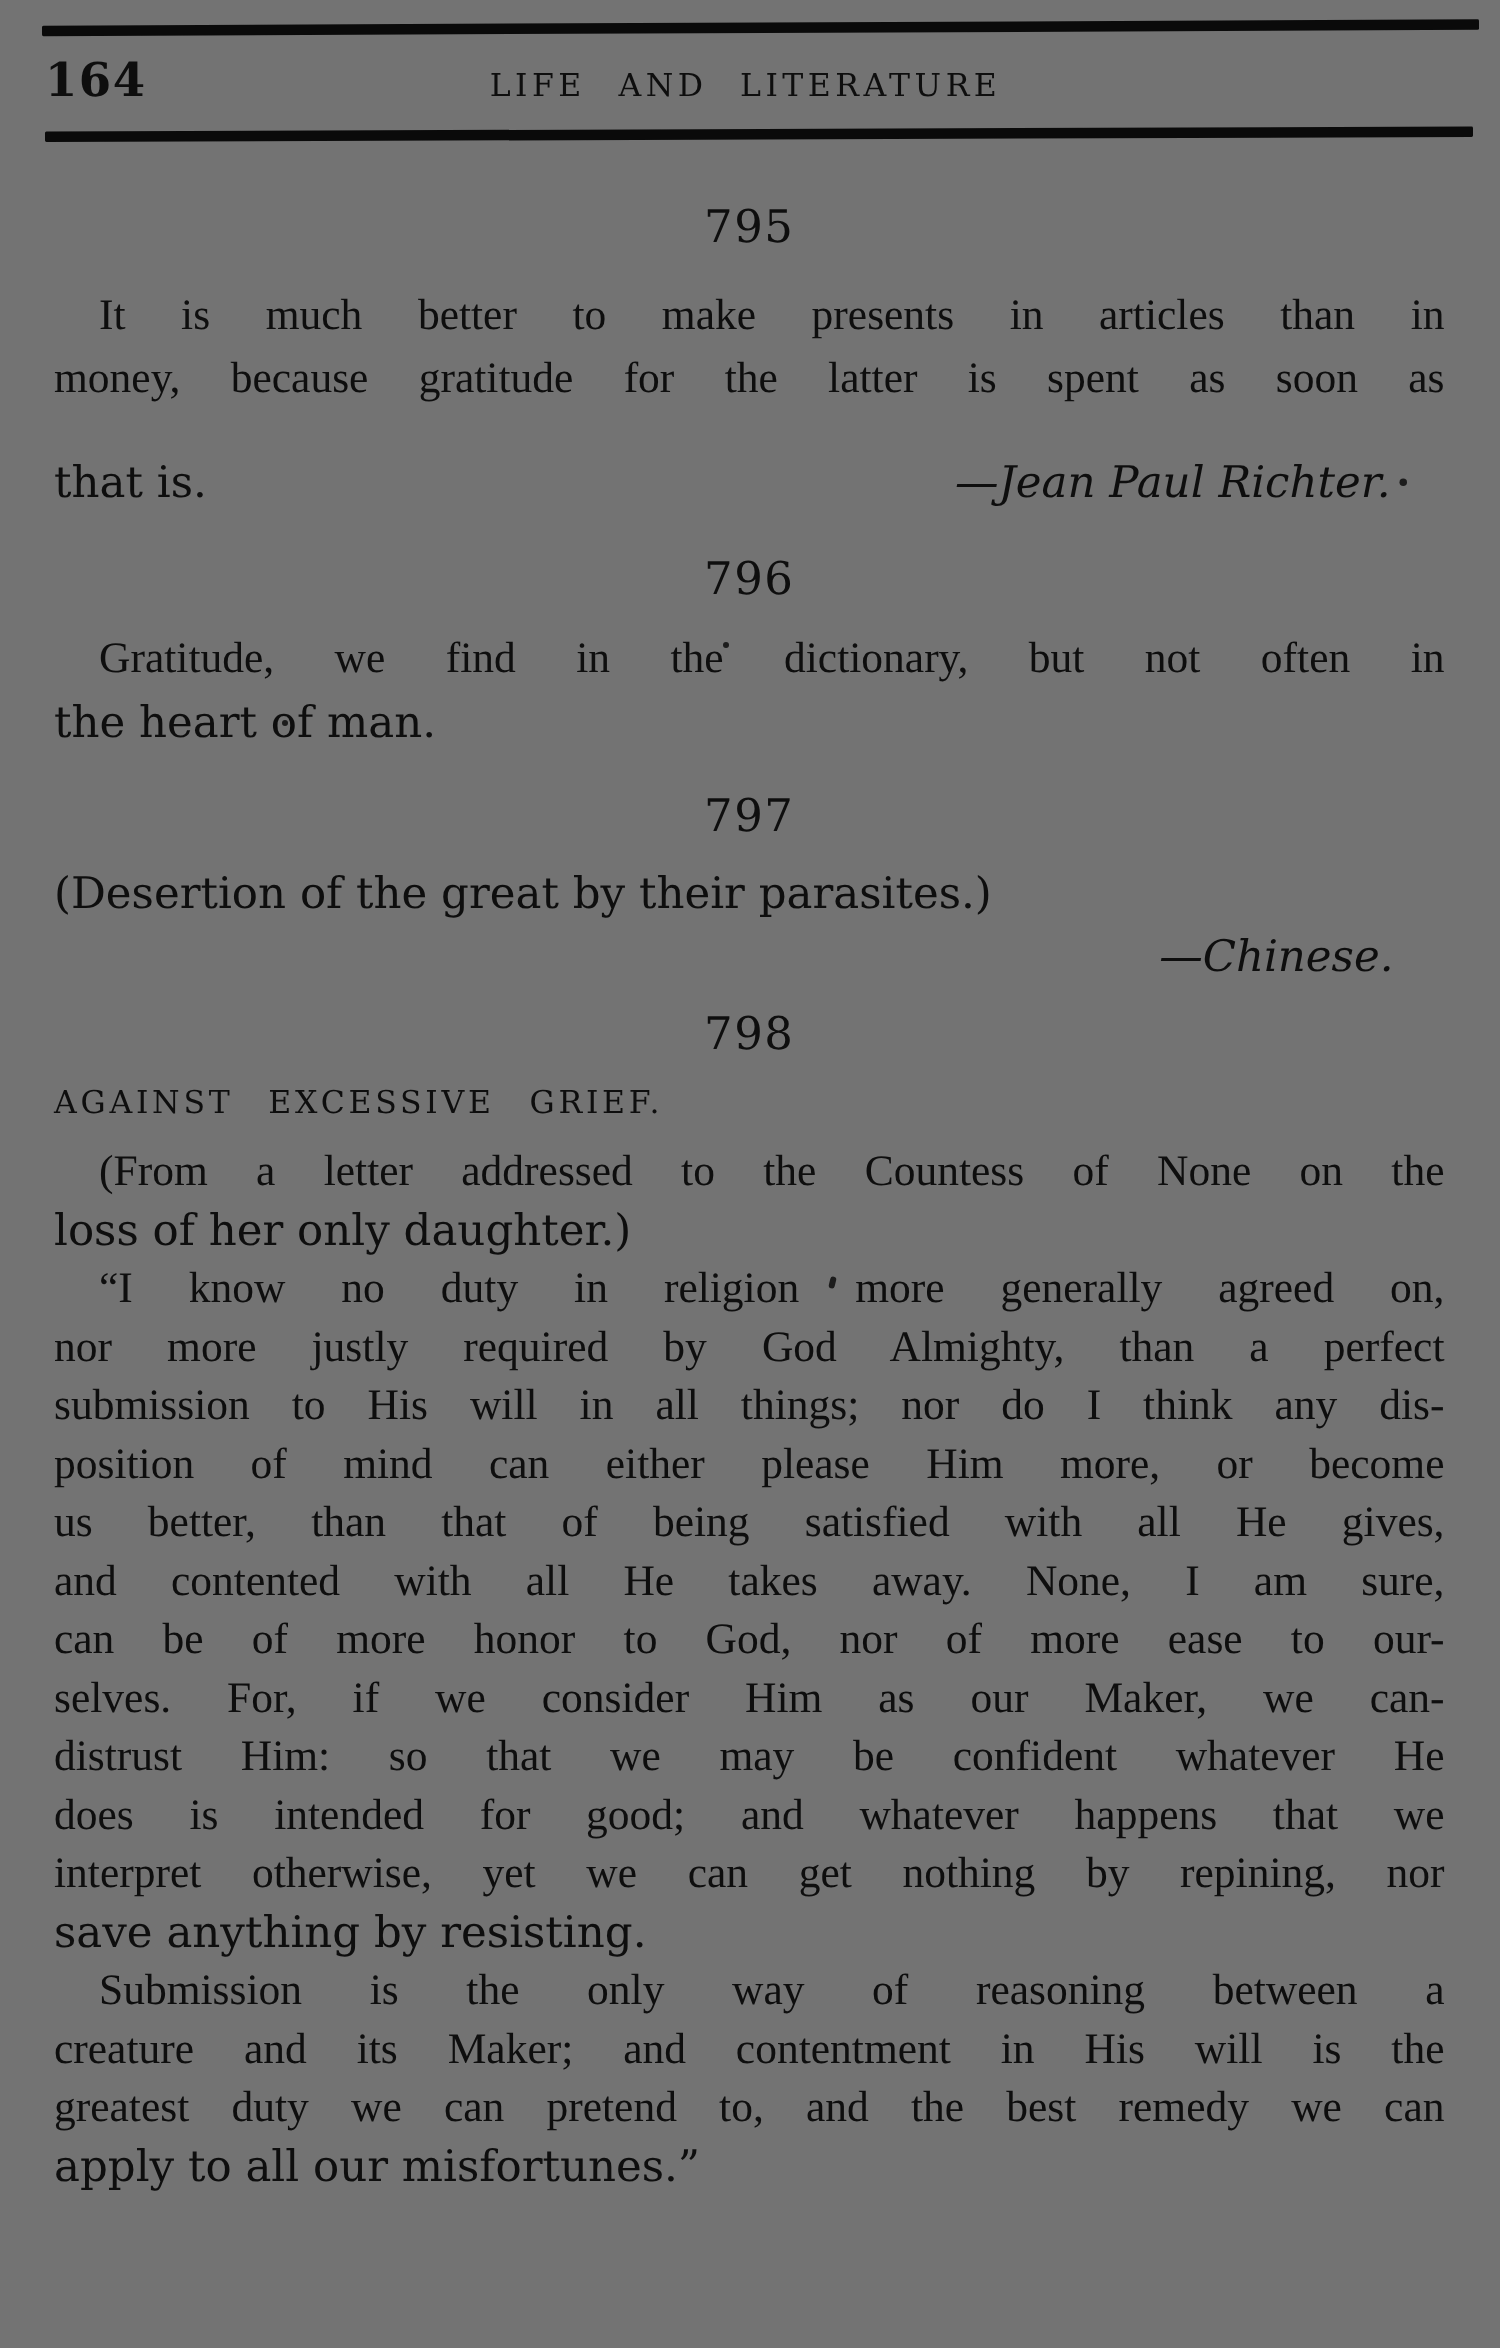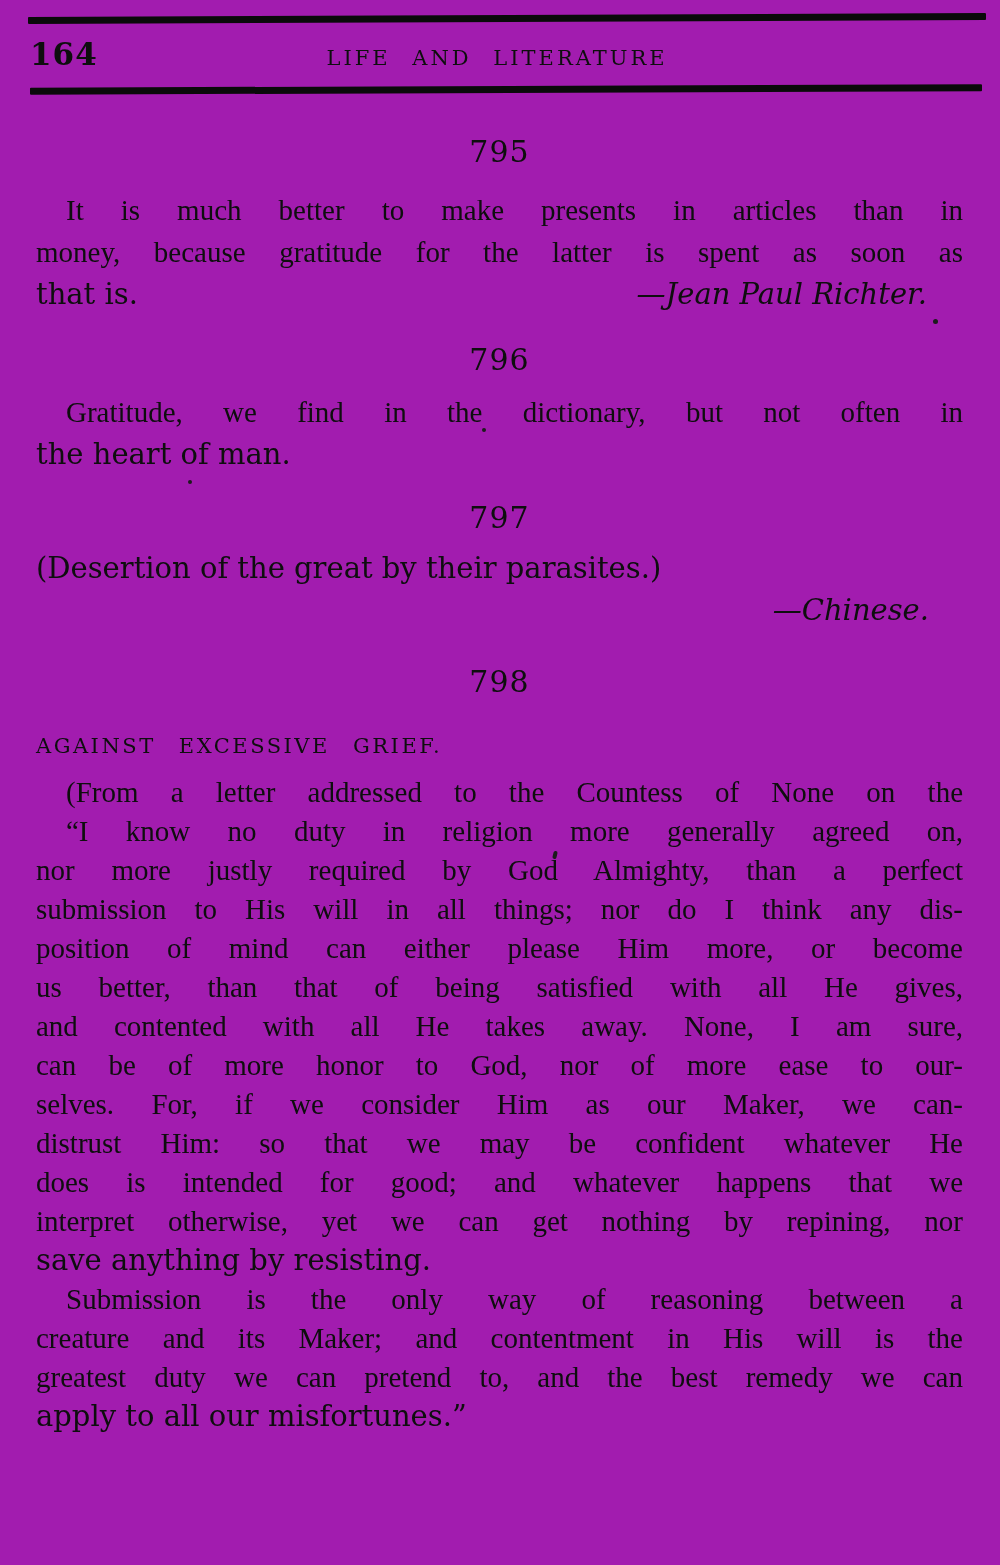--- a/index.html
+++ b/index.html
@@ -1,20 +1,20 @@
 <!DOCTYPE html>
 <html><head>
 <meta charset="utf-8">
 <style>
   html, body { margin: 0; padding: 0; background: #ffffff; }
   .page {
     position: relative;
     width: 1000px;
     height: 1565px;
-    background: #a21caf;
+    background: #737373;
     color: #0e0e0e;
     font-family: "DejaVu Serif", "Liberation Serif", serif;
     overflow: hidden;
   }
   .rule {
     background: #0a0a0a;
     height: 7px;
     border-radius: 1px;
   }
   .rule-top    { margin: 15px 0 0 28px; width: 958px; transform: rotate(-0.25deg); }
@@ -61,37 +61,38 @@
   .indent { text-indent: 30px; }
   .attr-line {
     text-align: right;
     padding-right: 34px;
     font-style: italic;
   }
   .split-line {
     display: flex;
     justify-content: space-between;
     align-items: baseline;
+    margin-top: 27px;
   }
   .split-line .attr {
     font-style: italic;
     margin-right: 36px;
   }
   .subhead {
     text-align: left;
     font-size: 21px;
     line-height: 26px;
     letter-spacing: 2.5px;
     word-spacing: 14px;
     font-weight: 500;
   }
   .mt-42 { margin-top: 42px; }
   .mt-28 { margin-top: 28px; }
   .mt-26 { margin-top: 26px; }
-  .mt-22 { margin-top: 34px; }
+  .mt-22 { margin-top: 15px; }
   .mt-20 { margin-top: 20px; }
   .mt-14 { margin-top: 14px; }
   .mt-12 { margin-top: 12px; }
   .speck {
     position: absolute;
     background: #1c1c1c;
     border-radius: 50%;
   }
   .s1 { left: 933px; top: 319px; width: 5px; height: 5px; }
   .s2 { left: 482px; top: 428px; width: 4px; height: 4px; }
@@ -141,20 +142,21 @@
         <p class="ln">(Desertion of the great by their parasites.)</p>
         <p class="ln attr-line">—Chinese.</p>
       </div>
     </section>
 
     <section class="sec-letter">
       <div class="qnum mt-22">798</div>
       <div class="subhead mt-22">AGAINST EXCESSIVE GRIEF.</div>
       <div class="mt-14">
         <p class="ln just indent">(From a letter addressed to the Countess of None on the</p>
+        <p class="ln">loss of her only daughter.)</p>
 
         <p class="ln just indent">“I know no duty in religion more generally agreed on,</p>
         <p class="ln just">nor more justly required by God Almighty, than a perfect</p>
         <p class="ln just">submission to His will in all things; nor do I think any dis-</p>
         <p class="ln just">position of mind can either please Him more, or become</p>
         <p class="ln just">us better, than that of being satisfied with all He gives,</p>
         <p class="ln just">and contented with all He takes away.  None, I am sure,</p>
         <p class="ln just">can be of more honor to God, nor of more ease to our-</p>
         <p class="ln just">selves.  For, if we consider Him as our Maker, we can-</p>
         <p class="ln just">distrust Him: so that we may be confident whatever He</p>

